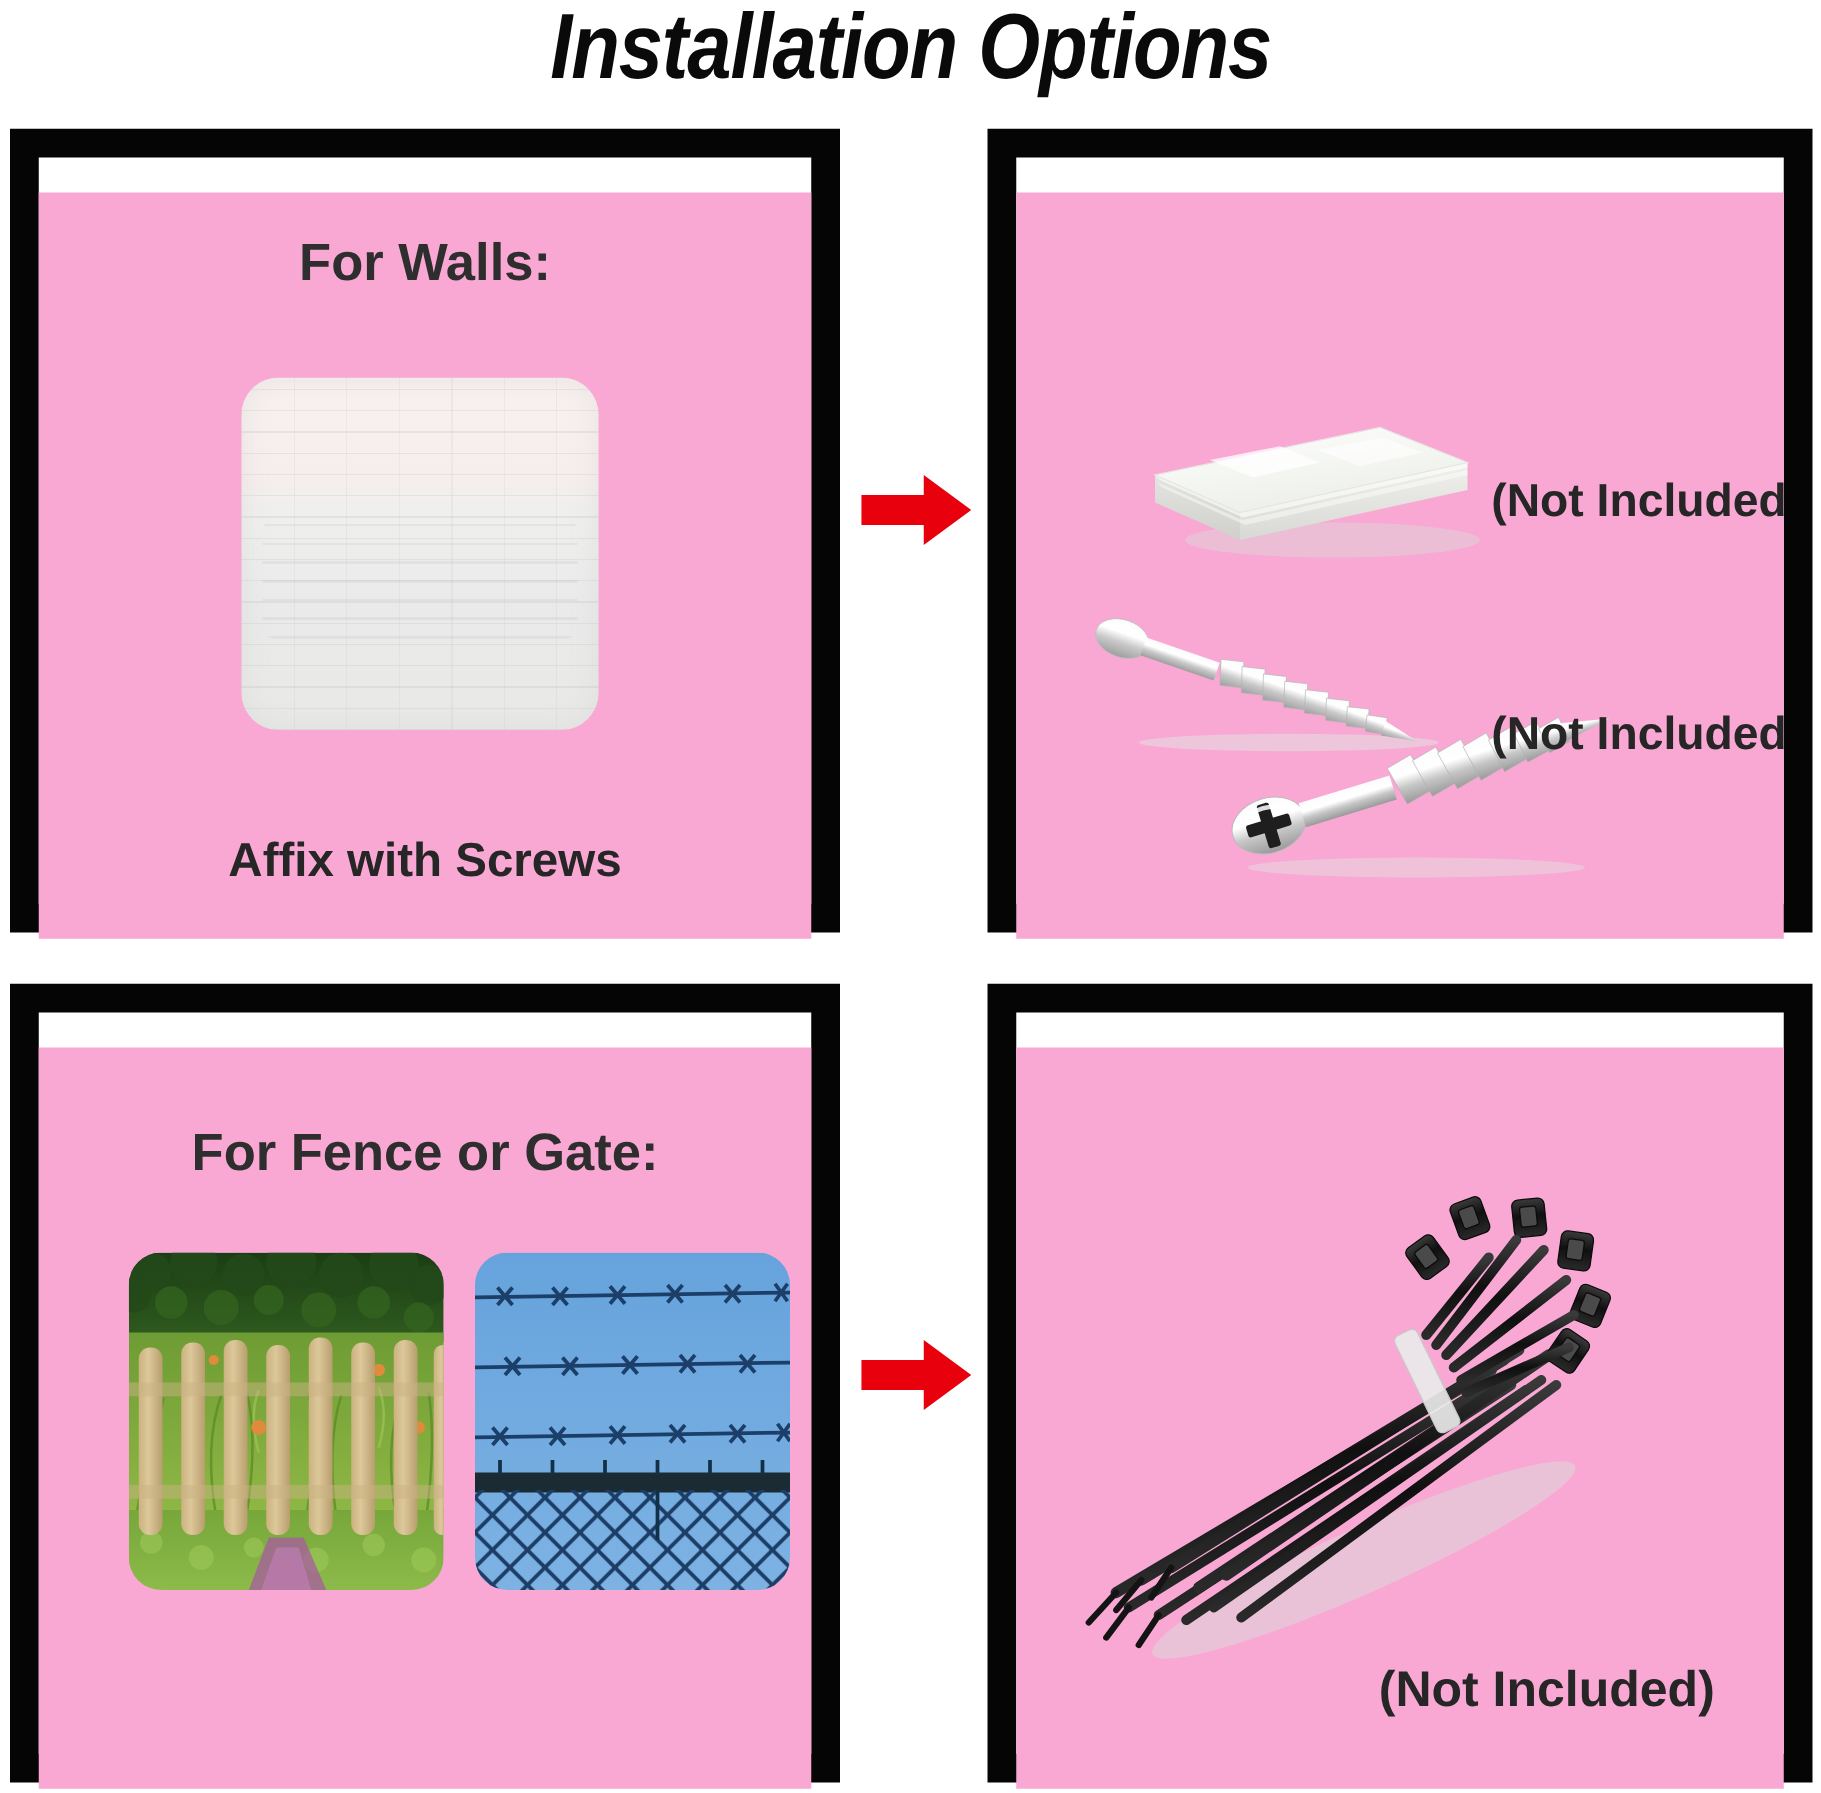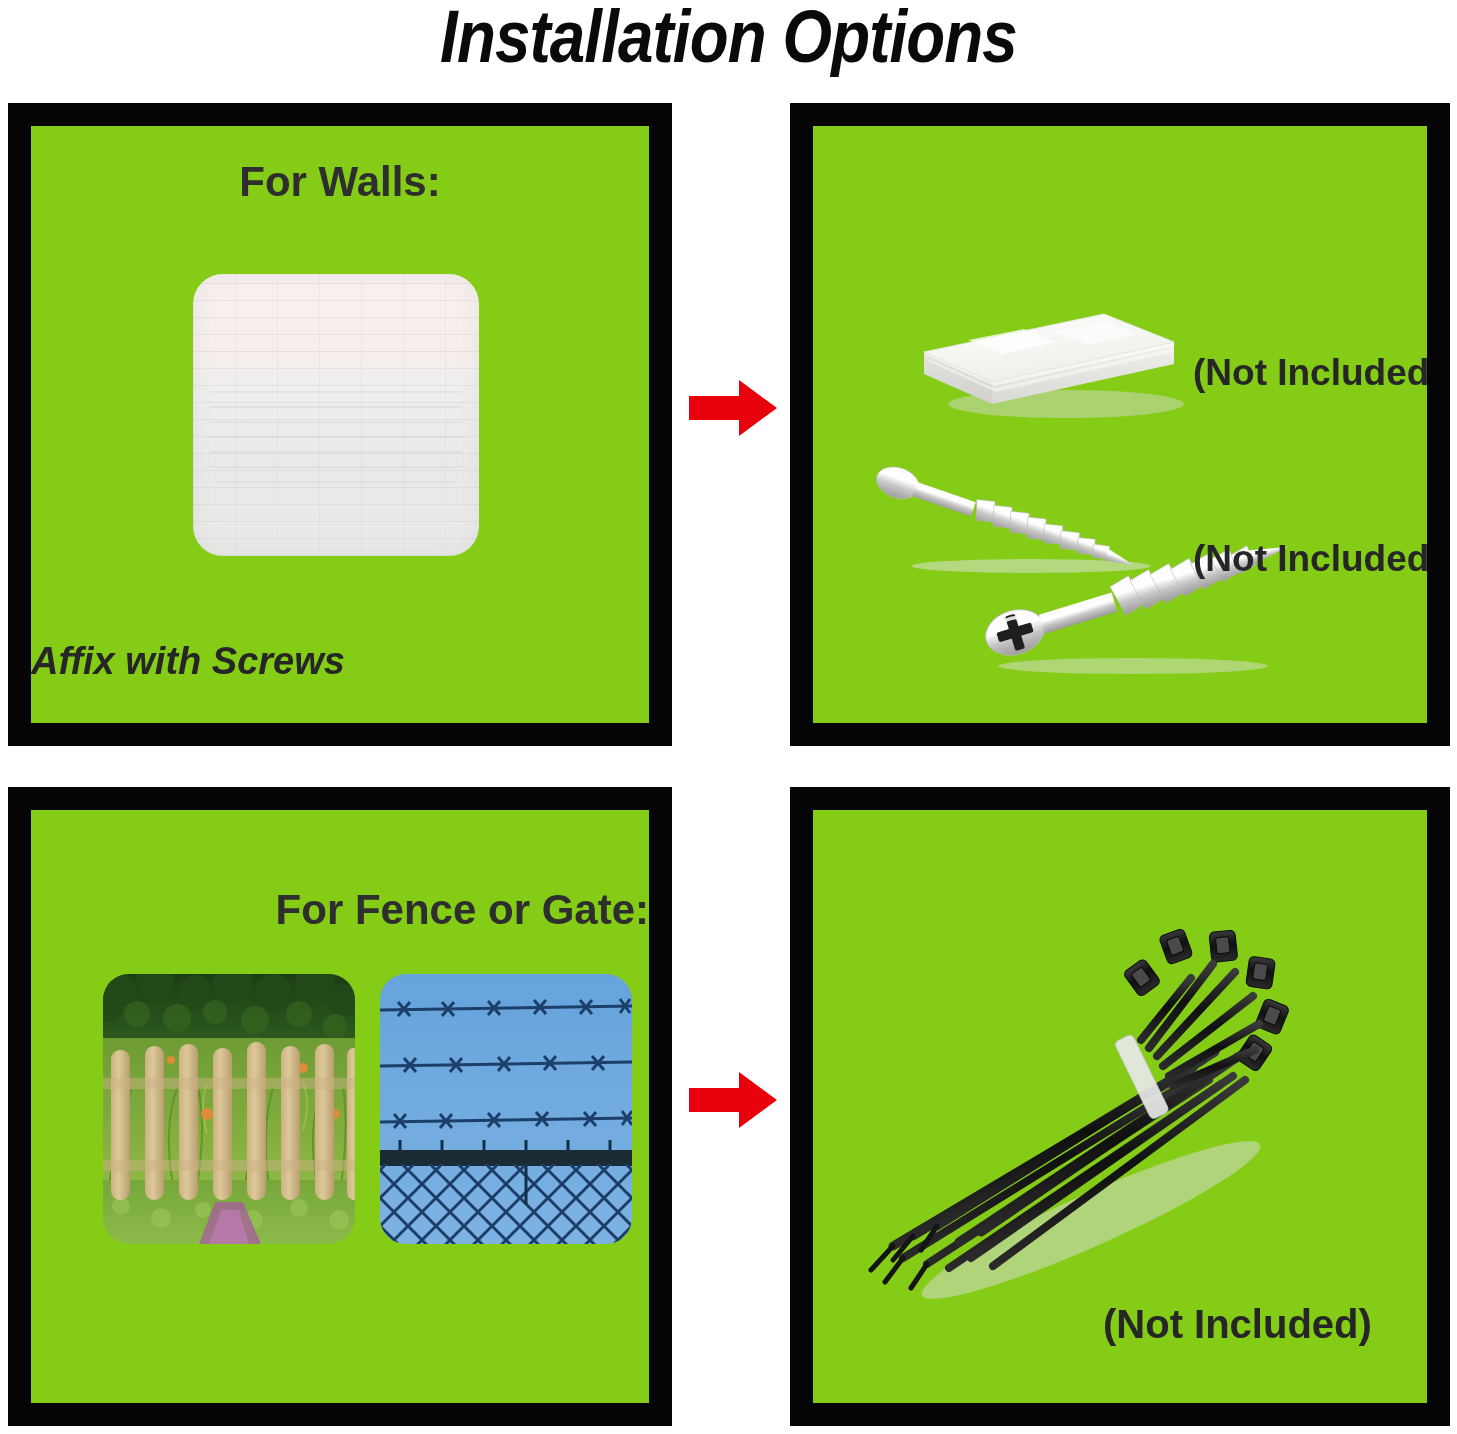--- a/index.html
+++ b/index.html
@@ -34,49 +34,49 @@
   
   .panel {
     position: absolute;
     background: #ffffff;
     border: 23px solid #050505;
     box-sizing: border-box;
   }
   .panel-inner {
     position: relative;
     width: 100%; height: 100%;
-    background: #84cc16;
+    background: #f9a8d4;
     overflow: hidden;
+    margin-top: 28px;
   }
   #panel-walls   { left: 8px;   top: 103px;  width: 664px; height: 643px; }
   #panel-hw      { left: 790px; top: 103px;  width: 660px; height: 643px; }
   #panel-fence   { left: 8px;   top: 787px;  width: 664px; height: 639px; }
   #panel-ties    { left: 790px; top: 787px;  width: 660px; height: 639px; }
 
   .panel-heading {
     position: absolute;
     left: 0; width: 100%;
     text-align: center;
     font-weight: bold;
     font-size: 42px;
     color: #2e2e2e;
     letter-spacing: 0px;
   }
   #walls-heading { top: 32px; }
-  #fence-heading { top: 76px; text-align: right; }
+  #fence-heading { top: 60px; }
 
   .panel-caption {
     position: absolute;
     left: 0; width: 100%;
-    text-align: left;
+    text-align: center;
     font-weight: bold;
     font-size: 38px;
     color: #262626;
     line-height: 1.42;
-    font-style: italic;
   }
   #walls-caption { bottom: 34px; }
   #fence-caption { bottom: 48px; }
 
   
   .arrow {
     position: absolute;
     width: 88px; height: 60px;
   }
   .arrow svg { display: block; width: 100%; height: 100%; }

